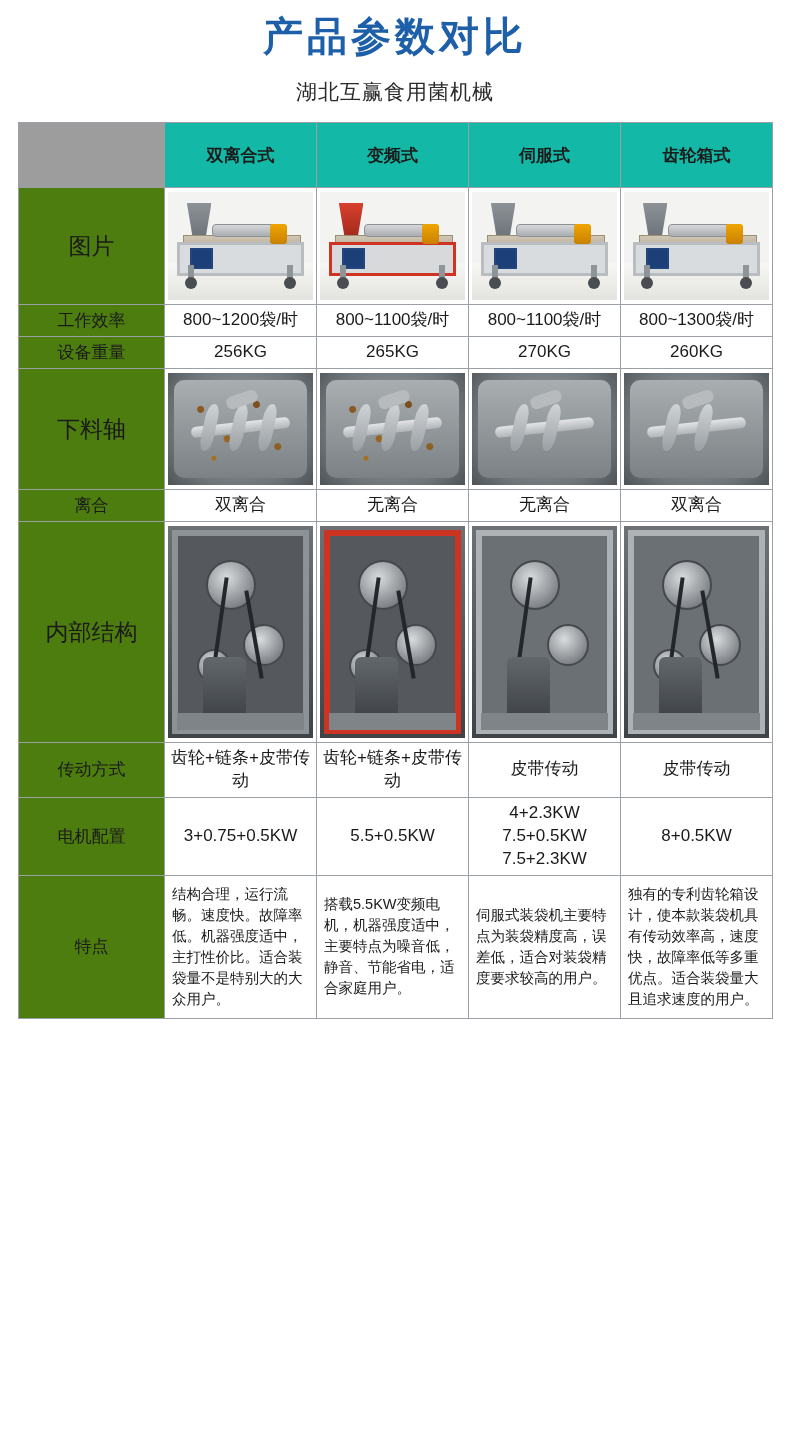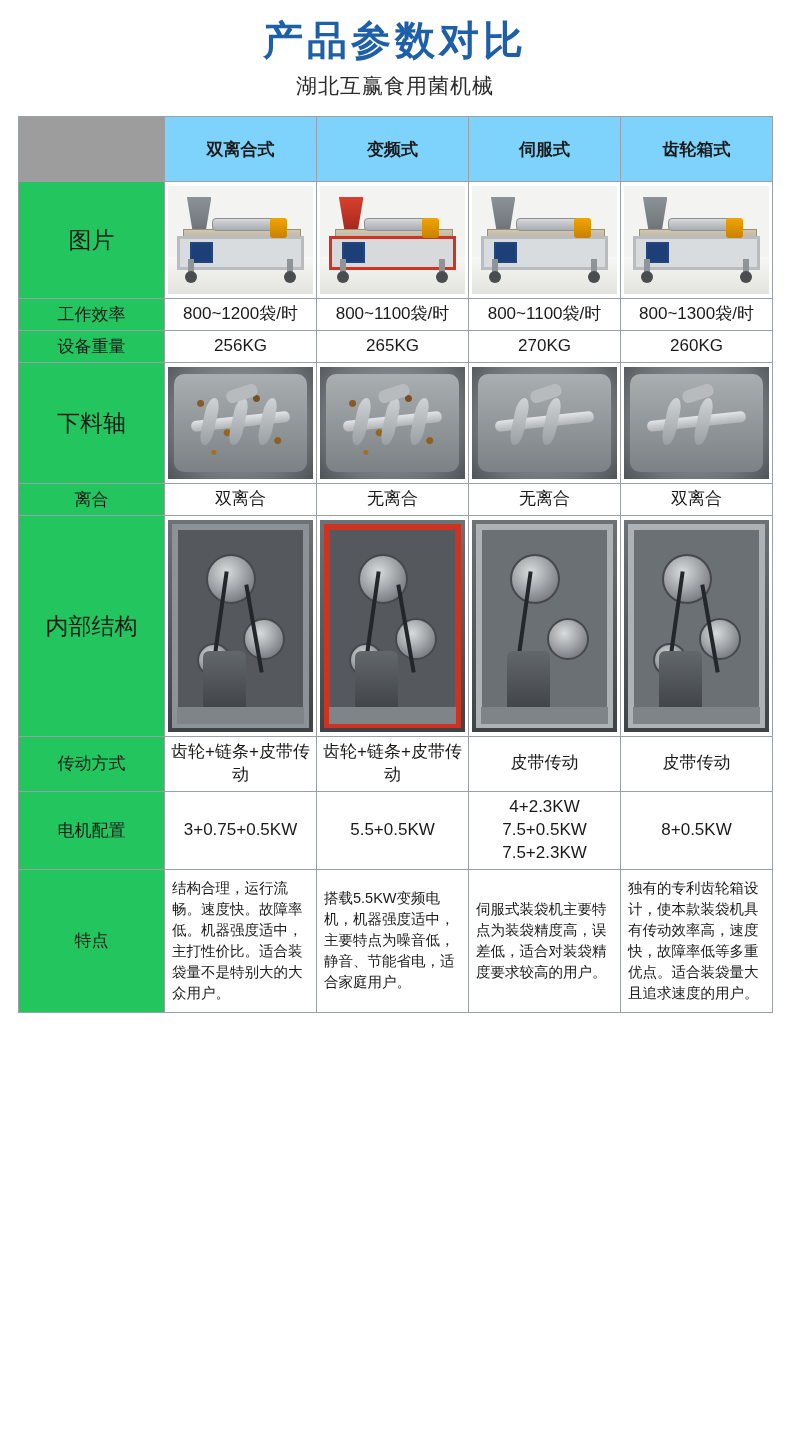--- a/index.html
+++ b/index.html
@@ -24,26 +24,26 @@
   .header {
     text-align: center;
     padding-top: 18px;
   }
   .main-title {
     font-size: 40px;
     font-weight: bold;
     color: #1d5fa8;
     letter-spacing: 4px;
     line-height: 1.1;
-    font-family: Liberation Sans, sans-serif;
+    font-family: Liberation Mono, monospace;
   }
   .sub-title {
     font-size: 21px;
     color: #2b2b2b;
-    margin-top: 10px;
+    margin-top: 16px;
     letter-spacing: 1px;
   }
   table.cmp {
     border-collapse: collapse;
     width: 754px;
     margin-top: 16px;
     table-layout: fixed;
     border: 1px solid #9aa0a6;
   }
   table.cmp td, table.cmp th {
@@ -51,30 +51,30 @@
     vertical-align: middle;
     text-align: center;
     font-size: 17px;
     color: #1a1a1a;
     padding: 4px 3px;
   }
   .col-label { width: 146px; }
   .col-data  { width: 152px; }
 
   thead th {
-    background: #7dd3fc;
+    background: #14b8a6;
     color: #111;
     font-size: 22px;
     font-weight: bold;
     height: 56px;
   }
   thead th.corner { background: #9d9d9d; }
 
   td.rowlabel {
-    background: #22c55e;
+    background: #4d7c0f;
     font-size: 20px;
     font-weight: normal;
     color: #111;
     font-family: Liberation Mono, monospace;
   }
   td.rowlabel.big {
     font-size: 23px;
   }
   td.val {
     background: #ffffff;

